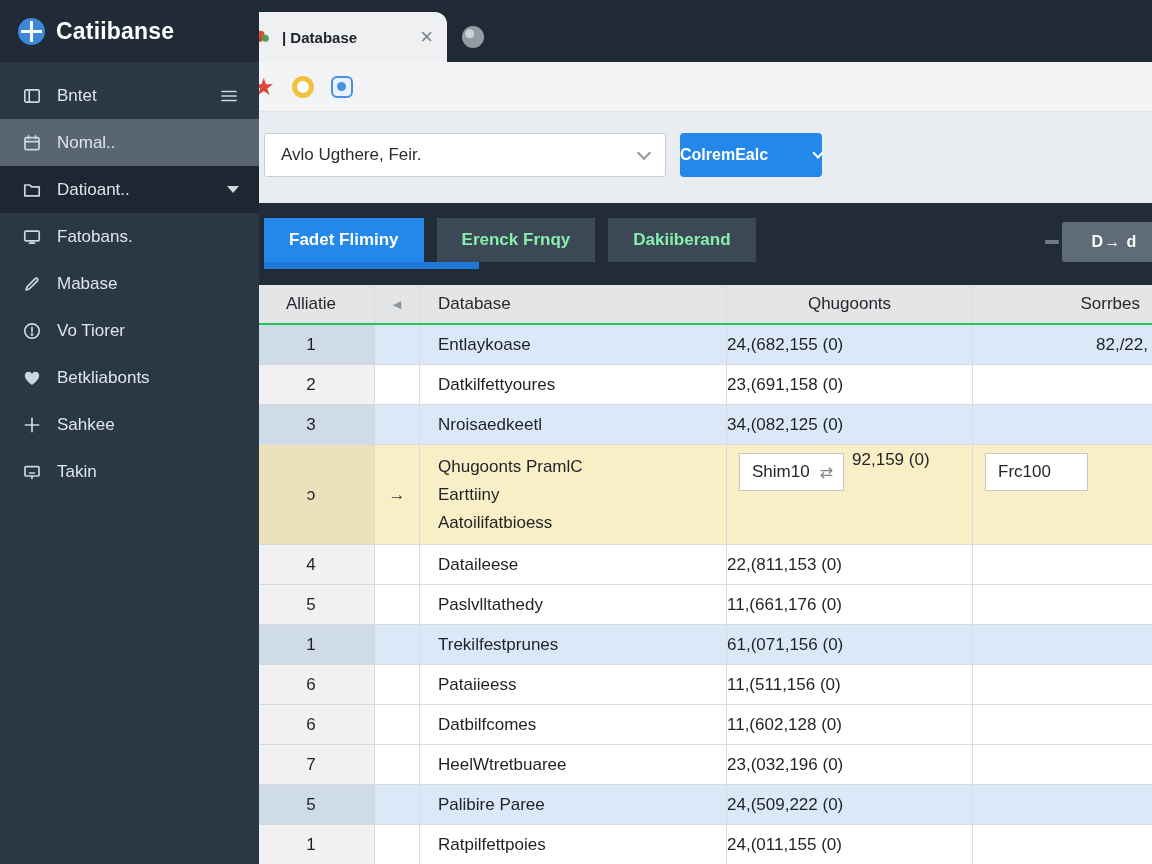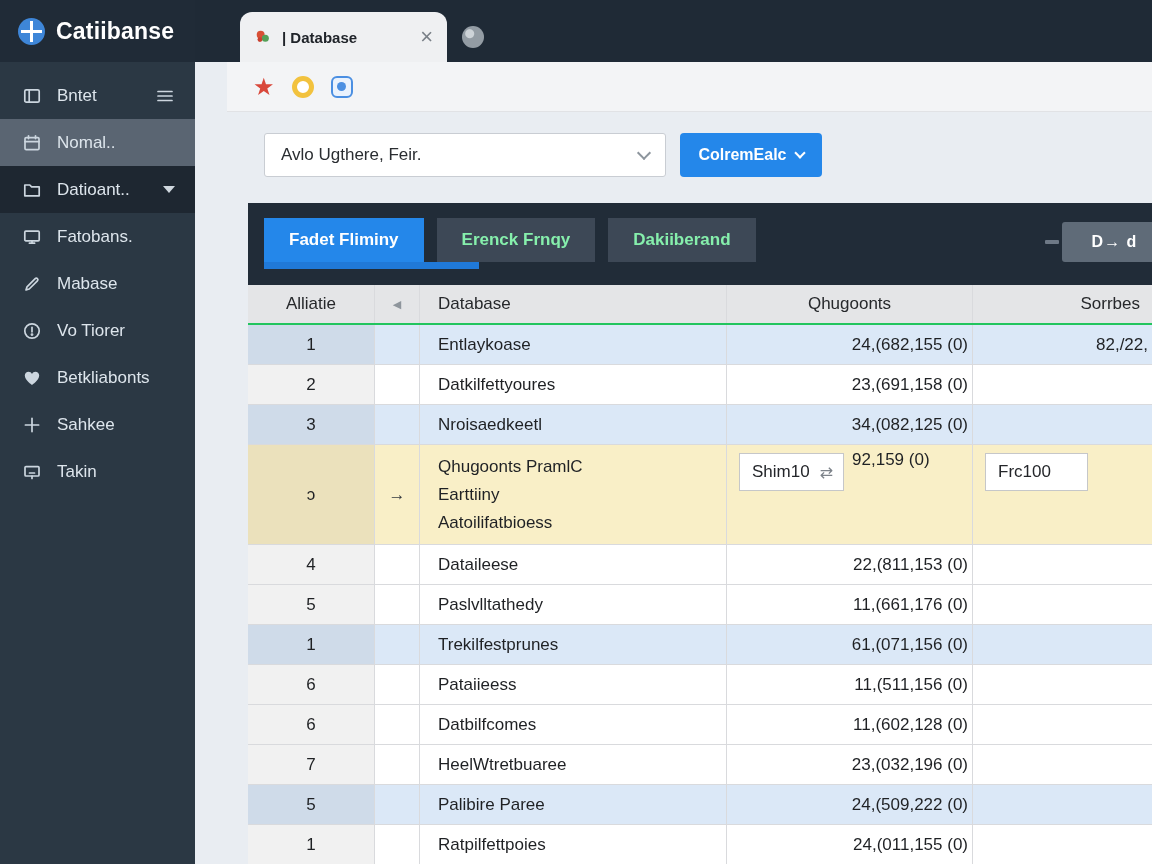--- a/index.html
+++ b/index.html
@@ -21,21 +21,21 @@
   .icon-star { color: #d9483b; font-size: 24px; line-height: 1; }
   .icon-ycircle { width: 22px; height: 22px; border-radius: 50%; background: #fff; border: 5px solid #f2c23e; }
   .icon-bsquare { width: 22px; height: 22px; border-radius: 6px; border: 2px solid #4b8fe2; background: #eaf2fd;
     display: flex; align-items: center; justify-content: center; }
   .icon-bsquare i { width: 9px; height: 9px; border-radius: 50%; background: #4b8fe2; }
   .addressbar { flex: 1; height: 36px; background: #fff; border: 1px solid #e2e3e6; border-radius: 18px;
     display: flex; align-items: center; padding: 0 16px; gap: 10px; color: #8d949b; }
   .address-text { font-size: 17px; color: #a9aeb4; }
 
   
-  .sidebar { position: absolute; left: 0; top: 0; width: 195px; height: 864px; background: #2b3844; z-index: 5; }
+  .sidebar { position: absolute; left: 0; top: 0; width: 259px; height: 864px; background: #2b3844; z-index: 5; }
   .logo { height: 62px; background: #202b37; display: flex; align-items: center; padding: 0 18px; gap: 11px; }
   .logo-badge { position: relative; width: 27px; height: 27px; border-radius: 50%; background: #3e86d8; flex: 0 0 auto; }
   .logo-badge::before { content: ""; position: absolute; left: 50%; top: 3px; bottom: 3px; width: 3px; margin-left: -1.5px; background: #fff; }
   .logo-badge::after { content: ""; position: absolute; top: 50%; left: 3px; right: 3px; height: 3px; margin-top: -1.5px; background: #fff; }
   .logo-text { color: #fff; font-size: 23px; font-weight: bold; letter-spacing: .2px; }
   .nav { padding-top: 10px; }
   .nav-item { height: 47px; display: flex; align-items: center; gap: 15px; padding: 0 20px 0 22px;
     color: #dde5ec; font-size: 17px; cursor: pointer; }
   .nav-item .ico { width: 20px; height: 20px; flex: 0 0 auto; color: #ccd6df; }
   .nav-item.hl { background: #5a6572; }
@@ -47,21 +47,21 @@
   
   .main { position: absolute; left: 227px; top: 112px; right: 0; bottom: 0; background: #e9edf2; }
 
   .filter-select { position: absolute; left: 37px; top: 21px; width: 402px; height: 44px; background: #fff;
     border: 1px solid #c9cdd3; border-radius: 3px; display: flex; align-items: center; padding: 0 16px;
     font-size: 17px; color: #2a2d31; cursor: pointer; }
   .chev { width: 10px; height: 10px; border-right: 2px solid #8d959d; border-bottom: 2px solid #8d959d;
     transform: rotate(45deg); margin-left: auto; margin-top: -5px; }
   .btn-blue { position: absolute; left: 453px; top: 21px; width: 142px; height: 44px; background: #2487ea;
     border-radius: 4px; color: #fff; font-size: 16px; font-weight: bold; display: flex; align-items: center;
-    justify-content: center; gap: 9px; cursor: pointer; }
+    justify-content: space-between; gap: 9px; cursor: pointer; }
   .btn-blue .chev { border-color: #fff; margin: -4px 0 0 0; width: 8px; height: 8px; }
 
   .panel-strip { position: absolute; left: 21px; top: 91px; right: 0; height: 82px; background: #212c38; }
   .ptabs { position: absolute; left: 16px; top: 15px; display: flex; gap: 13px; }
   .ptab { height: 44px; padding: 0 25px; display: flex; align-items: center; background: #3d4856;
     color: #86efac; font-size: 17px; font-weight: bold; cursor: pointer; position: relative; white-space: nowrap; }
   .ptab.active { background: #2487ea; color: #fff; }
   .ptab.active::after { content: ""; position: absolute; left: 0; bottom: -7px; width: calc(100% + 55px);
     height: 7px; background: #2079d8; }
   .strip-dash { position: absolute; left: 797px; top: 37px; width: 14px; height: 4px; background: #6e7986; border-radius: 1px; }
@@ -74,21 +74,21 @@
     display: flex; flex-direction: column; font-size: 17px; color: #1f2124; }
   .t-row { display: flex; flex: 0 0 auto; height: 40px; border-bottom: 1px solid #d9dadd; background: #fff; }
   .t-row.head { height: 40px; background: #e4e5e7; border-bottom: 2px solid #22c55e; color: #26282b; }
   .t-row.blue { background: #dbe8f7; }
   .t-row.yellow { background: #f9efc7; height: 100px; }
   .t-cell { display: flex; align-items: center; border-right: 1px solid #d9dadd; overflow: visible; }
   .t-cell:last-child { border-right: none; }
   .col-idx { width: 127px; justify-content: center; background: rgba(0,0,0,0.055); }
   .col-arrow { width: 45px; justify-content: center; color: #33383e; font-weight: bold; }
   .col-db { width: 307px; padding-left: 18px; }
-  .col-q { width: 246px; justify-content: flex-end; padding-right: 4px; }
+  .col-q { width: 246px; padding-right: 4px; }
   .col-s { flex: 1; justify-content: flex-end; padding-right: 4px; white-space: nowrap; }
   .head .col-idx, .head .col-db { background: transparent; }
   .head .col-q { justify-content: center; padding-right: 0; }
   .head .col-s { padding-right: 12px; }
   .head .col-arrow { color: #8e959c; font-size: 11px; font-weight: normal; }
 
   .yellow .col-db { flex-direction: column; align-items: flex-start; justify-content: center; line-height: 28px; }
   .yellow .col-q, .yellow .col-s { flex-direction: row; align-items: stretch; justify-content: flex-start; padding-right: 0; }
   .mini-input { height: 38px; background: #fff; border: 1px solid #c6c7c9; display: flex; align-items: center;
     margin: 8px 8px 0 12px; padding: 0 10px 0 12px; font-size: 17px; color: #24262a; }

